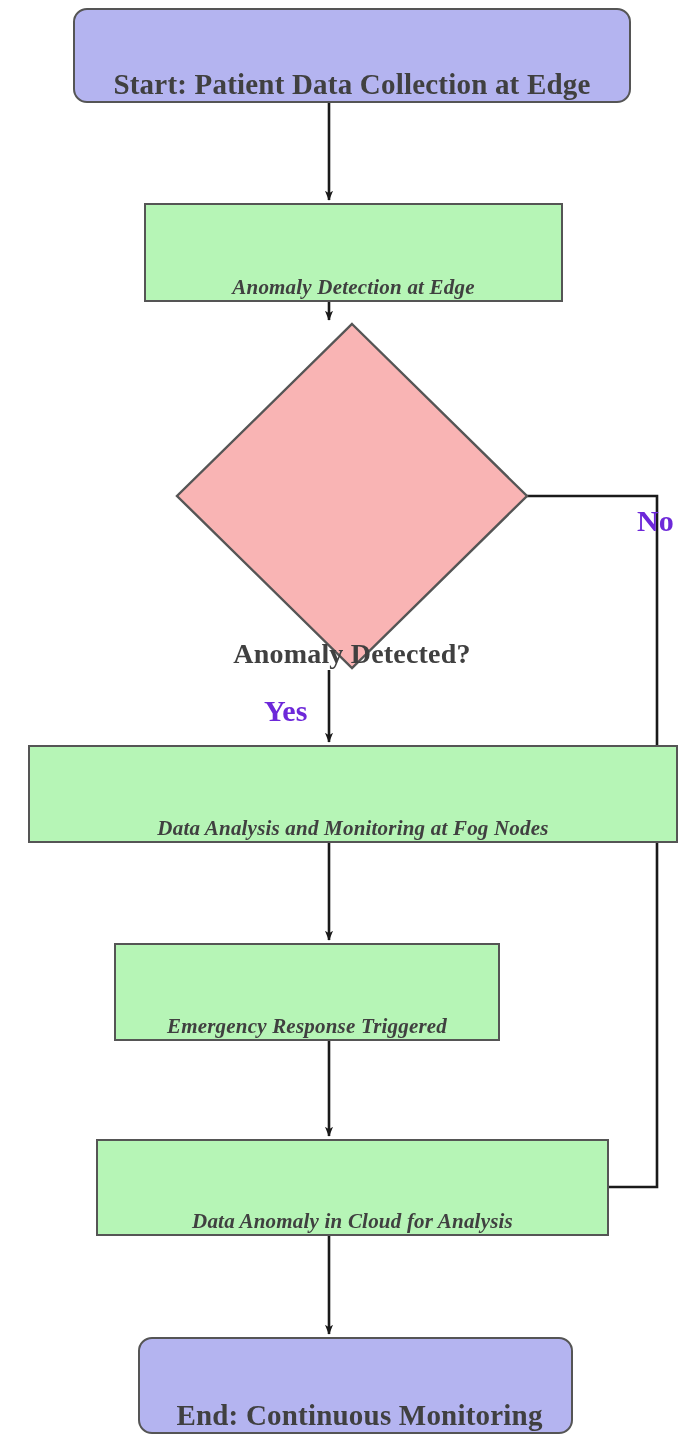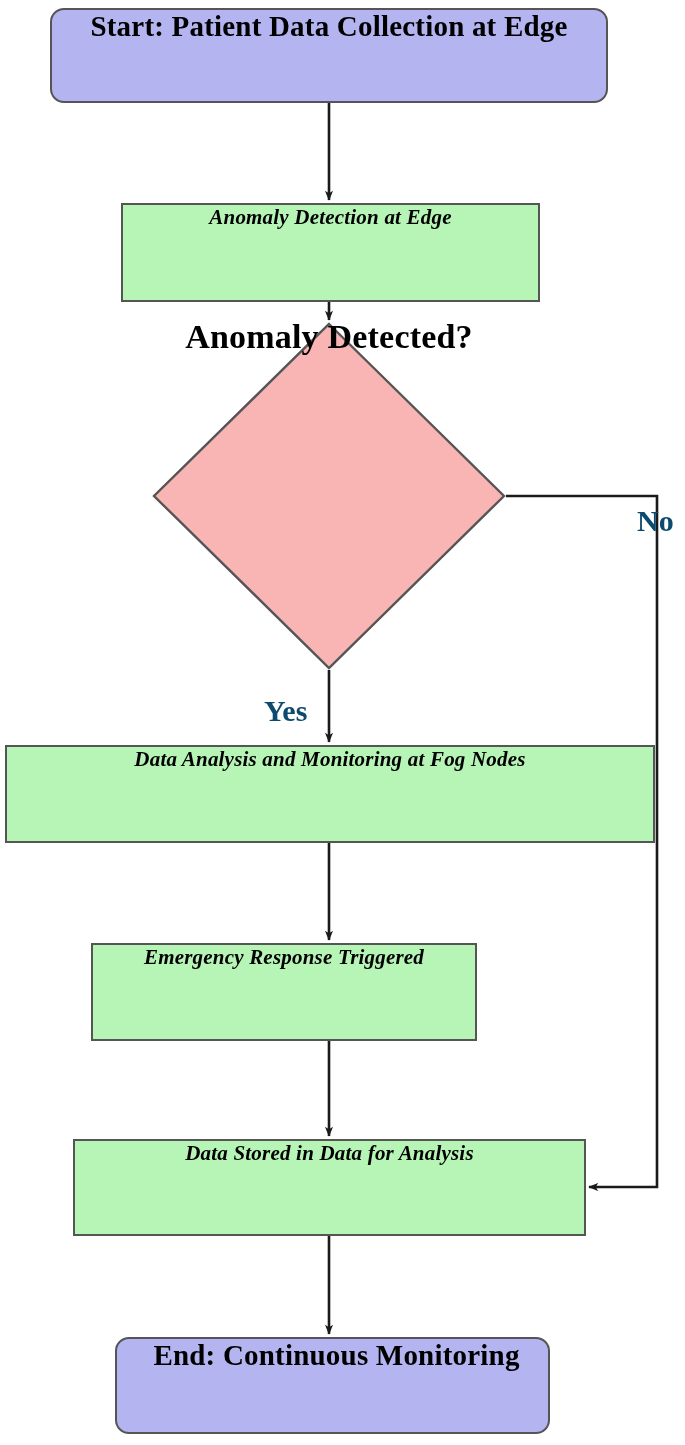--- a/index.html
+++ b/index.html
@@ -25,62 +25,63 @@
     left: 0;
     top: 0;
     width: 685px;
     height: 1445px;
     pointer-events: none;
   }
   .node {
     position: absolute;
     box-sizing: border-box;
     display: flex;
-    align-items: flex-start;
+    align-items: flex-end;
     justify-content: center;
     text-align: center;
-    color: #000000;
+    color: #404040;
     font-weight: bold;
     letter-spacing: 0.2px;
+    margin-left: 23px;
   }
   .node.process {
     border: 2px solid #555555;
     background: #b6f5b6;
     font-size: 21px;
     font-style: italic;
   }
   .node.terminator {
     border: 2px solid #555555;
     background: #b4b4f0;
     border-radius: 14px;
     font-size: 29px;
   }
   .node.decision {
     background: transparent;
     border: none;
-    font-size: 34px;
+    font-size: 28px;
   }
   .diamond-shape {
     position: absolute;
     left: 0;
     top: 0;
     width: 100%;
     height: 100%;
   }
   .decision-label {
     position: relative;
     z-index: 2;
     width: 100%;
     text-align: center;
   }
   .edge-label {
     position: absolute;
     font-size: 30px;
     font-weight: bold;
-    color: #0c4a6e;
+    color: #6d28d9;
     white-space: nowrap;
   }
 </style>
 </head>
 <body>
 
 <div id="canvas">
 
   <svg id="edges" viewBox="0 0 685 1445" width="685" height="1445">
     <defs>
@@ -124,21 +125,21 @@
 
   <div class="node process" style="left:5px; top:745px; width:650px; height:98px;">
     <span>Data Analysis and Monitoring at Fog Nodes</span>
   </div>
 
   <div class="node process" style="left:91px; top:943px; width:386px; height:98px;">
     <span>Emergency Response Triggered</span>
   </div>
 
   <div class="node process" style="left:73px; top:1139px; width:513px; height:97px;">
-    <span>Data Stored in Data for Analysis</span>
+    <span>Data Anomaly in Cloud for Analysis</span>
   </div>
 
   <div class="node terminator" style="left:115px; top:1337px; width:435px; height:97px;padding-left:8px;">
     <span>End: Continuous Monitoring</span>
   </div>
 
   <span class="edge-label" style="left:264px; top:694px;">Yes</span>
   <span class="edge-label" style="left:637px; top:504px;">No</span>
 
 </div>

